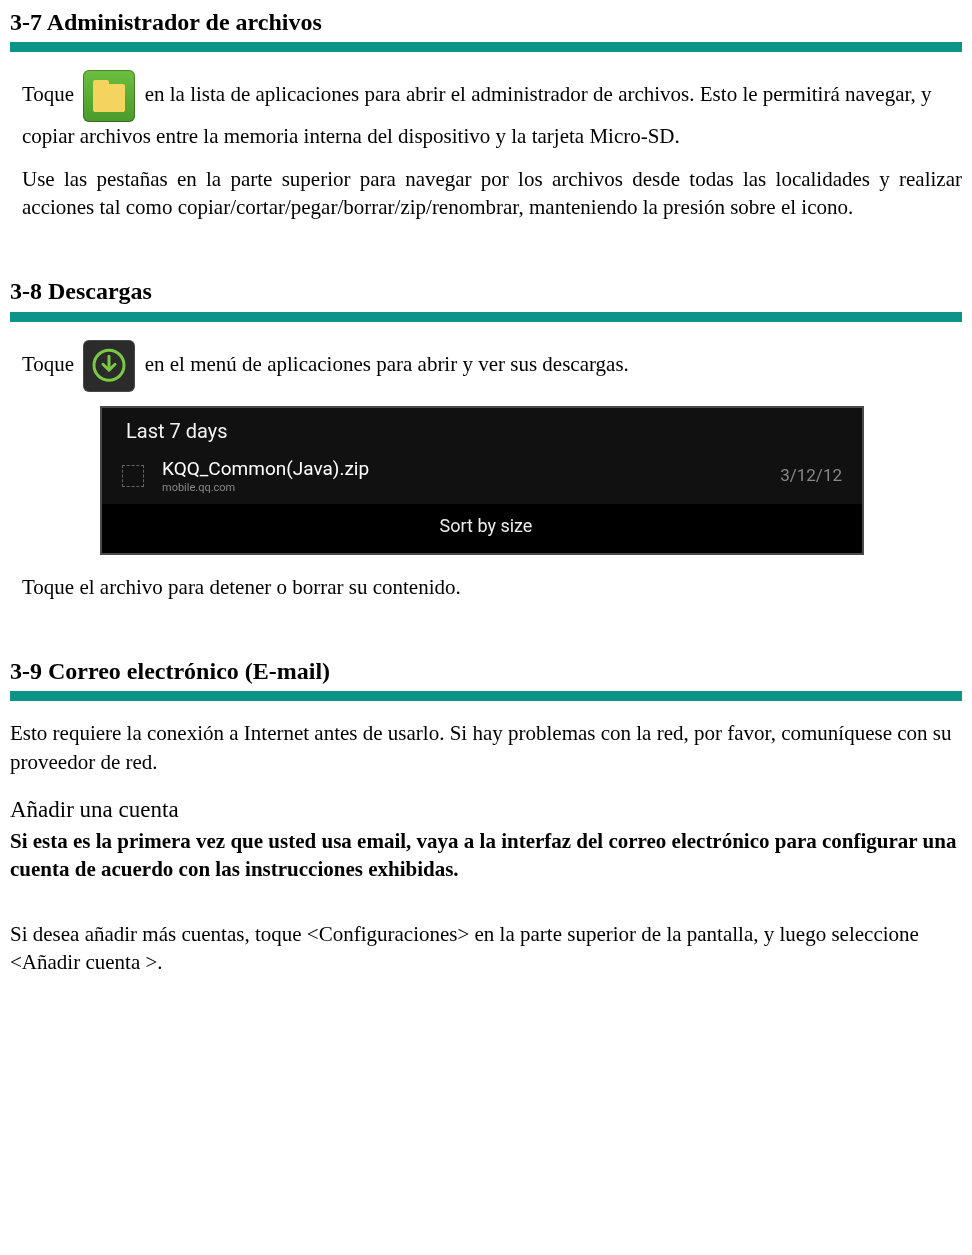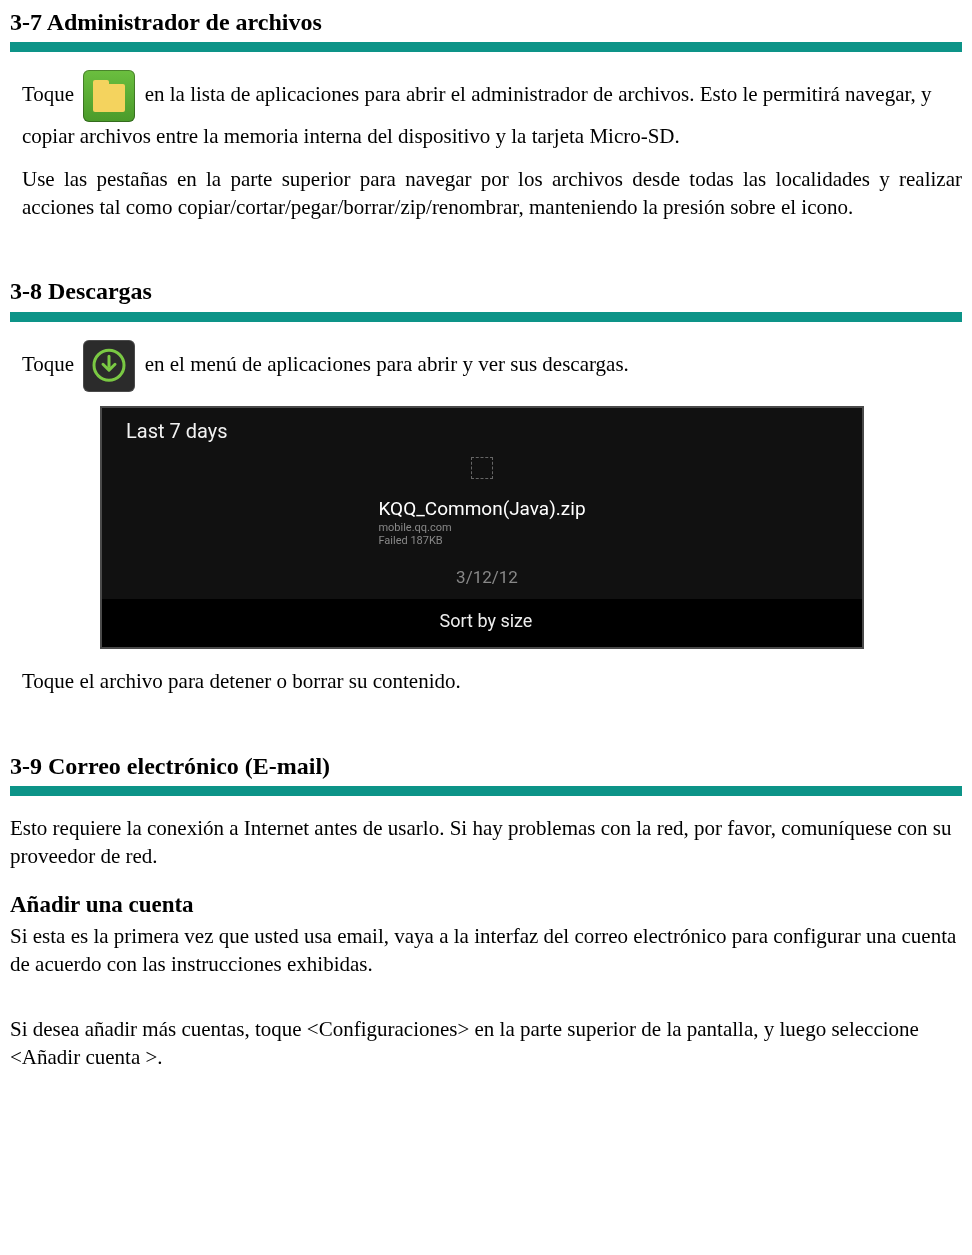--- a/index.html
+++ b/index.html
@@ -11,21 +11,21 @@
     width: 952px;
     line-height: 1.35;
   }
   h2.section-title {
     font-size: 24px;
     font-weight: bold;
     margin: 6px 0 4px 0;
   }
   h3.sub-title {
     font-size: 23px;
-    font-weight: bold;
+    font-weight: normal;
     margin: 10px 0 2px 0;
   }
   .teal-rule {
     height: 10px;
     background: #0d9488;
     width: 100%;
     margin: 0 0 18px 0;
   }
   p {
     margin: 0 0 14px 12px;
@@ -90,41 +90,40 @@
   .shot-group {
     padding: 10px 36px 6px 24px;
     color: #f2f2f2;
     font-size: 20px;
   }
   .shot-item {
     display: flex;
     align-items: center;
     padding: 6px 20px 10px 20px;
     gap: 18px;
-    flex-direction: column;
   }
   .shot-check {
     width: 20px; height: 20px;
     border: 1px dashed #666;
     flex: 0 0 auto;
   }
   .shot-item-body { flex: 1 1 auto; line-height: 1.25; }
   .shot-item-title { color: #fff; font-size: 19px; }
   .shot-item-sub { color: #888; font-size: 11px; }
   .shot-item-date { color: #888; font-size: 17px; flex: 0 0 auto; padding-left: 10px; }
   .shot-footer {
     text-align: center;
     padding: 10px 0 14px 8px;
     color: #eee;
     font-size: 18px;
     background: #000;
   }
   .gap-lg { height: 34px; }
   .line-para { margin: 0 0 18px 0; }
-  .line-para2 { margin: 0 0 8px 0; }
+  .line-para2 { margin: 0 0 8px 0; font-weight: bold; }
 </style>
 </head>
 <body>
 
 
 
 <h2 class="section-title">3-7 Administrador de archivos</h2>
 <div class="teal-rule"></div>
 
 <p>
@@ -152,21 +151,20 @@
 </p>
 
 <div class="screenshot-wrap">
   <div class="android-shot">
     <div class="shot-group">Last 7 days</div>
     <div class="shot-item">
       <div class="shot-check"></div>
       <div class="shot-item-body">
         <div class="shot-item-title">KQQ_Common(Java).zip</div>
         <div class="shot-item-sub">mobile.qq.com</div>
-        <div class="shot-item-sub">Failed   187KB</div>
       </div>
       <div class="shot-item-date">3/12/12</div>
     </div>
     <div class="shot-footer">Sort by size</div>
   </div>
 </div>
 
 <p>Toque el archivo para detener o borrar su contenido.</p>
 
 <div class="gap-lg"></div>

